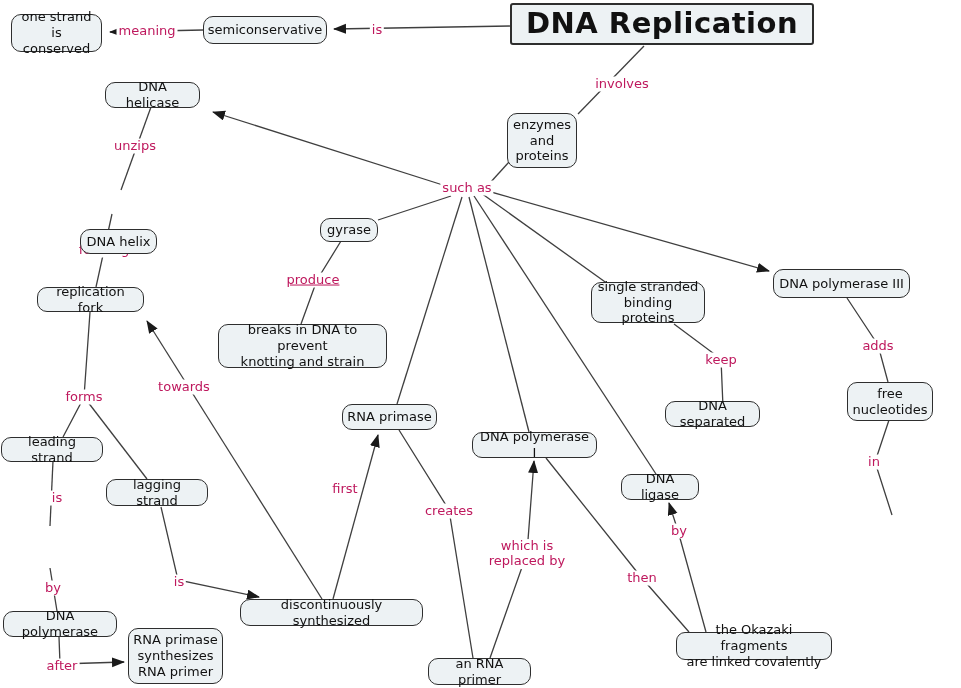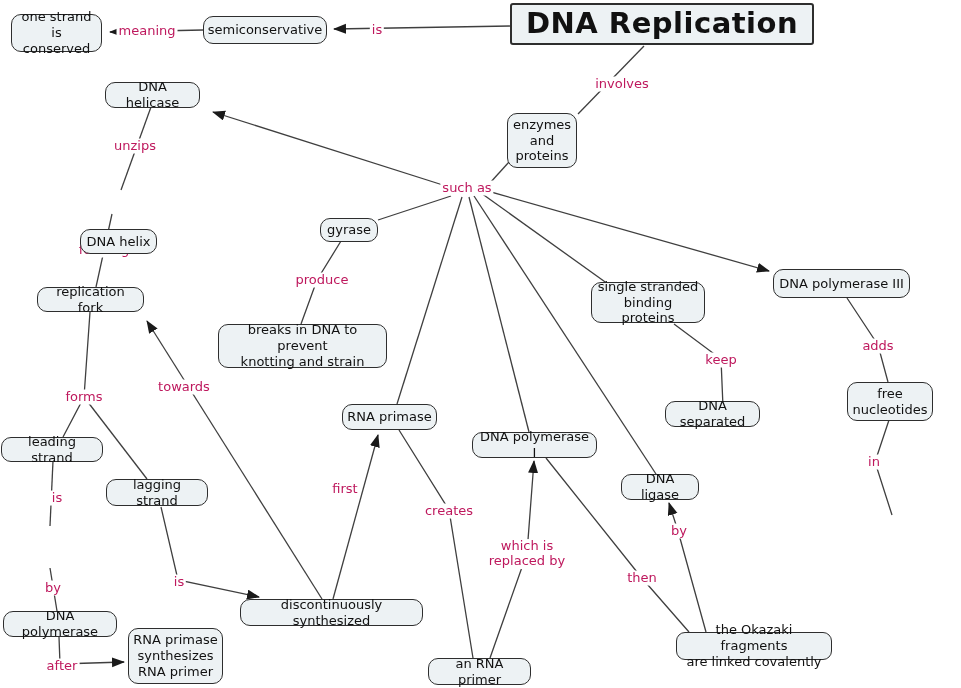--- a/index.html
+++ b/index.html
@@ -98,21 +98,21 @@
   <div class="link-label" style="left:467px;top:188px;">such as</div>
   <div class="link-label" style="left:135px;top:146px;">unzips</div>
   <div class="link-label" style="left:104px;top:250px;">forming</div>
   <div class="link-label" style="left:84px;top:397px;">forms</div>
   <div class="link-label" style="left:184px;top:387px;">towards</div>
   <div class="link-label" style="left:345px;top:489px;">first</div>
   <div class="link-label" style="left:57px;top:498px;">is</div>
   <div class="link-label" style="left:53px;top:588px;">by</div>
   <div class="link-label" style="left:62px;top:666px;">after</div>
   <div class="link-label" style="left:179px;top:582px;">is</div>
-  <div class="link-label" style="left:322px;top:280px;">produce</div>
+  <div class="link-label" style="left:313px;top:280px;text-decoration:underline;">produce</div>
   <div class="link-label" style="left:721px;top:360px;">keep</div>
   <div class="link-label" style="left:449px;top:511px;">creates</div>
   <div class="link-label" style="left:527px;top:554px;">which is
 replaced by</div>
   <div class="link-label" style="left:642px;top:578px;">then</div>
   <div class="link-label" style="left:679px;top:531px;">by</div>
   <div class="link-label" style="left:878px;top:346px;">adds</div>
   <div class="link-label" style="left:874px;top:462px;">in</div>
 
 </div>

